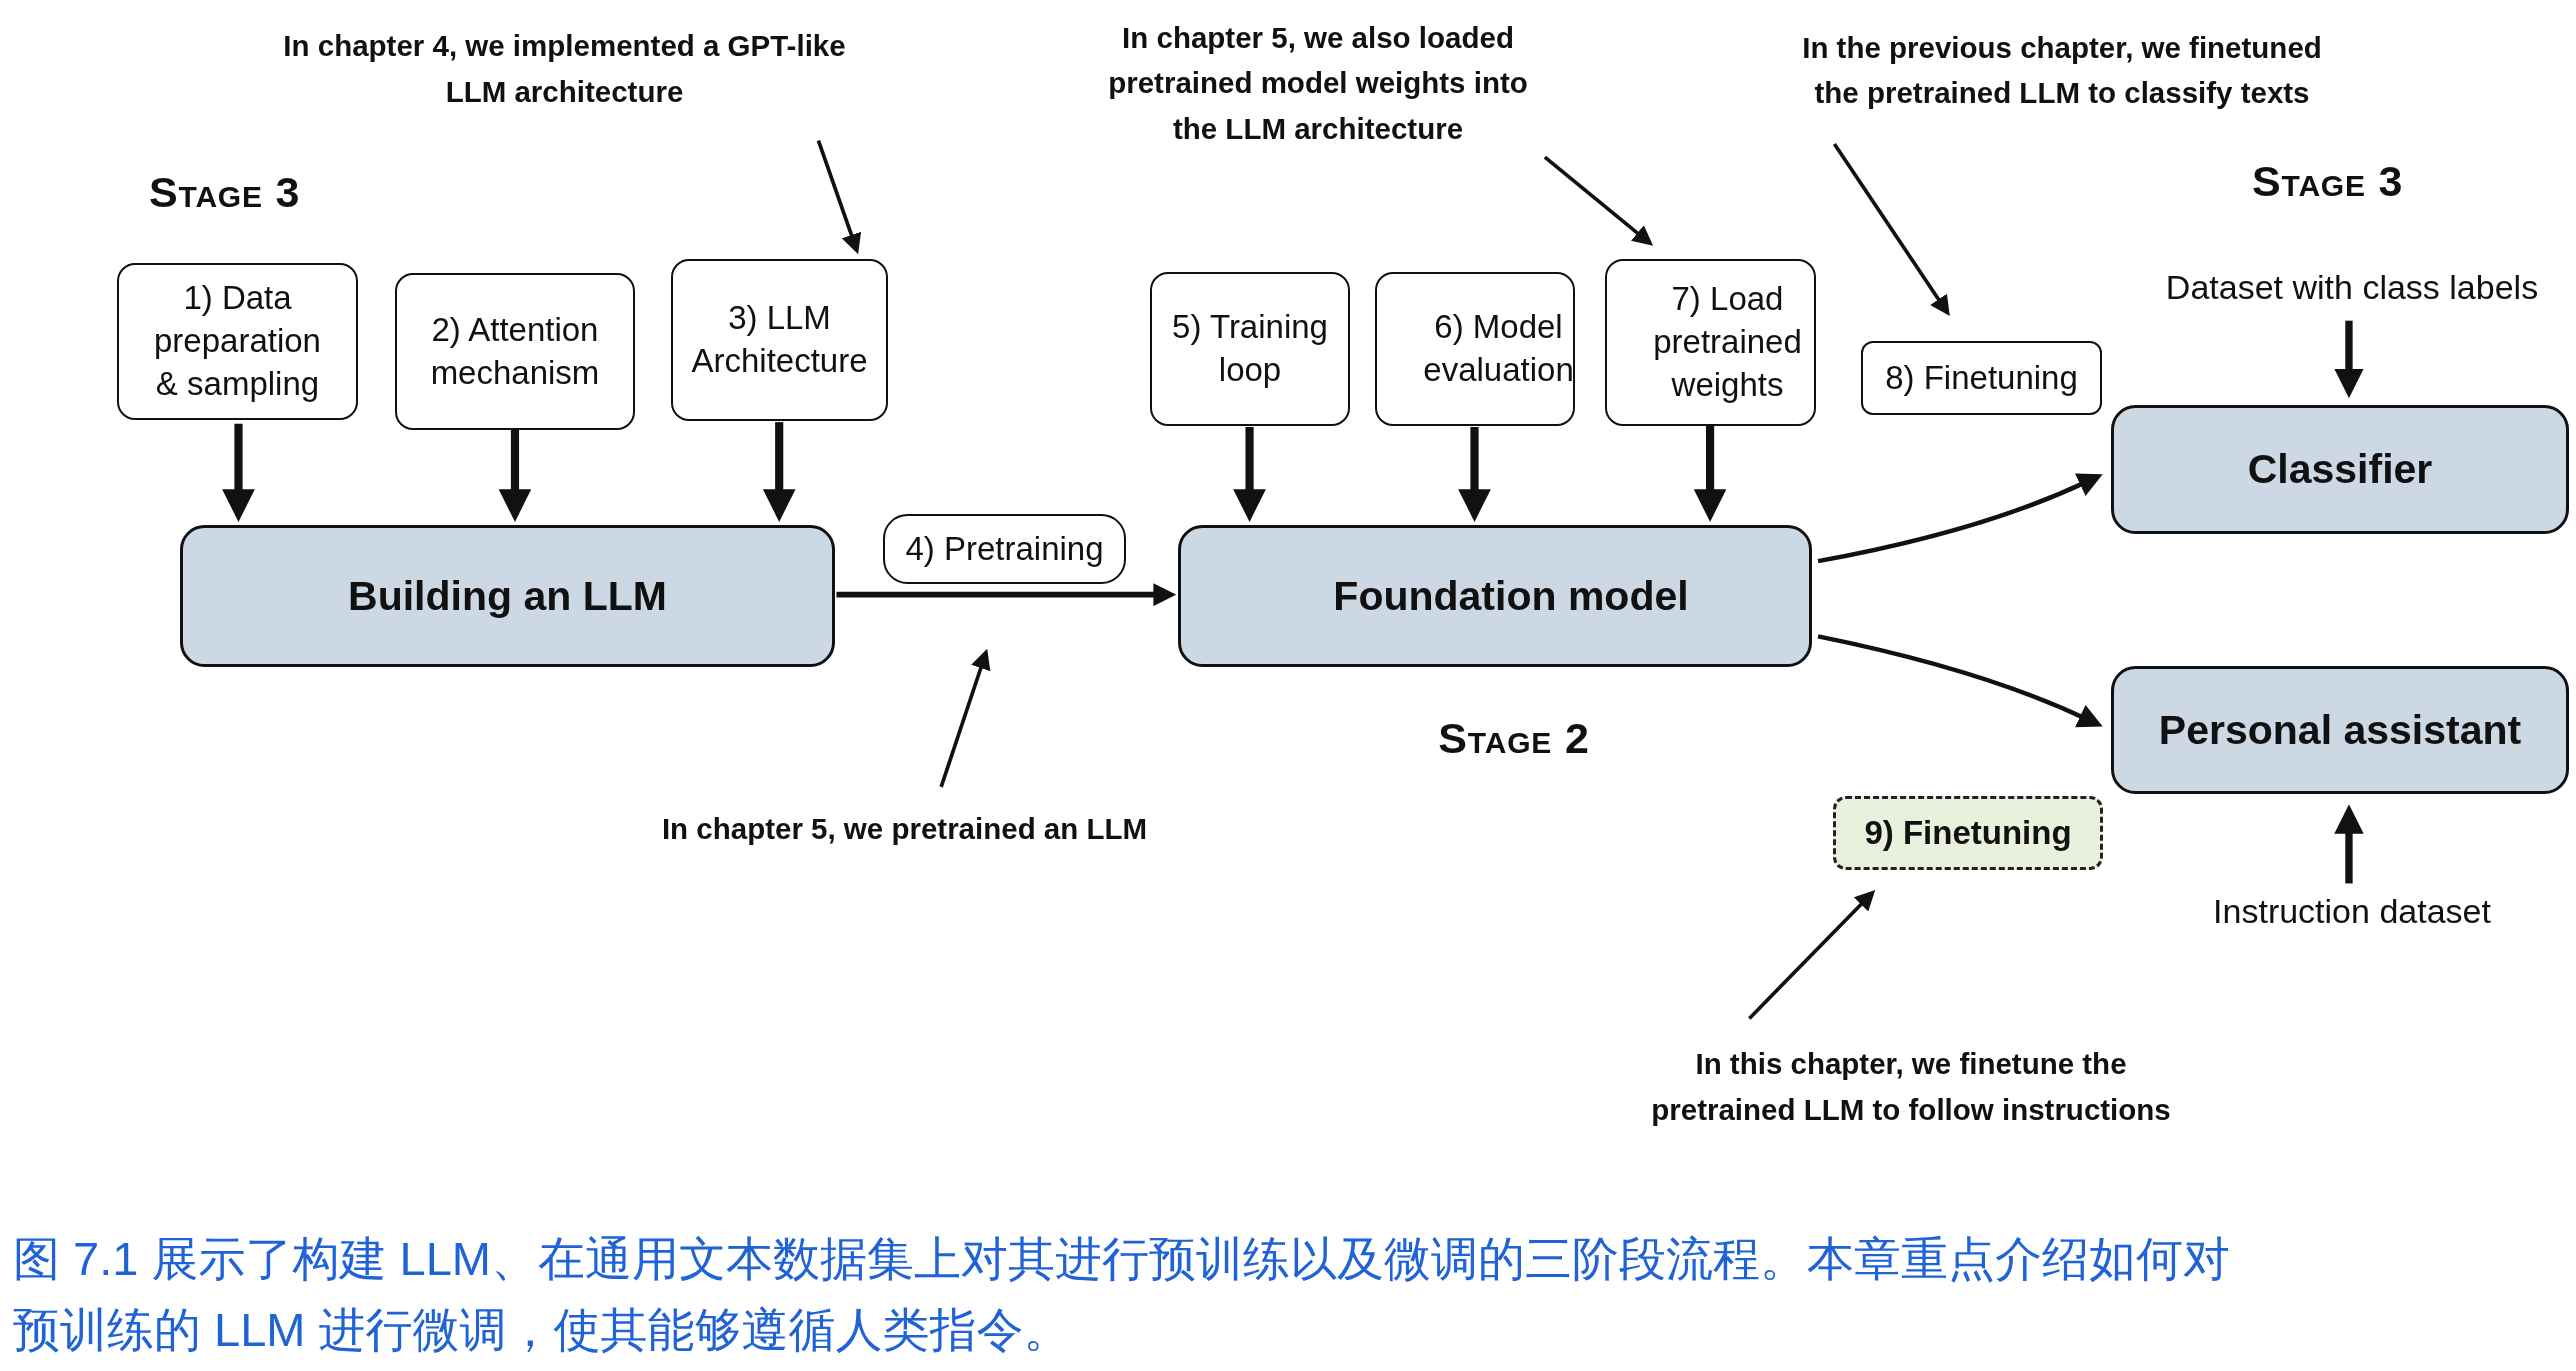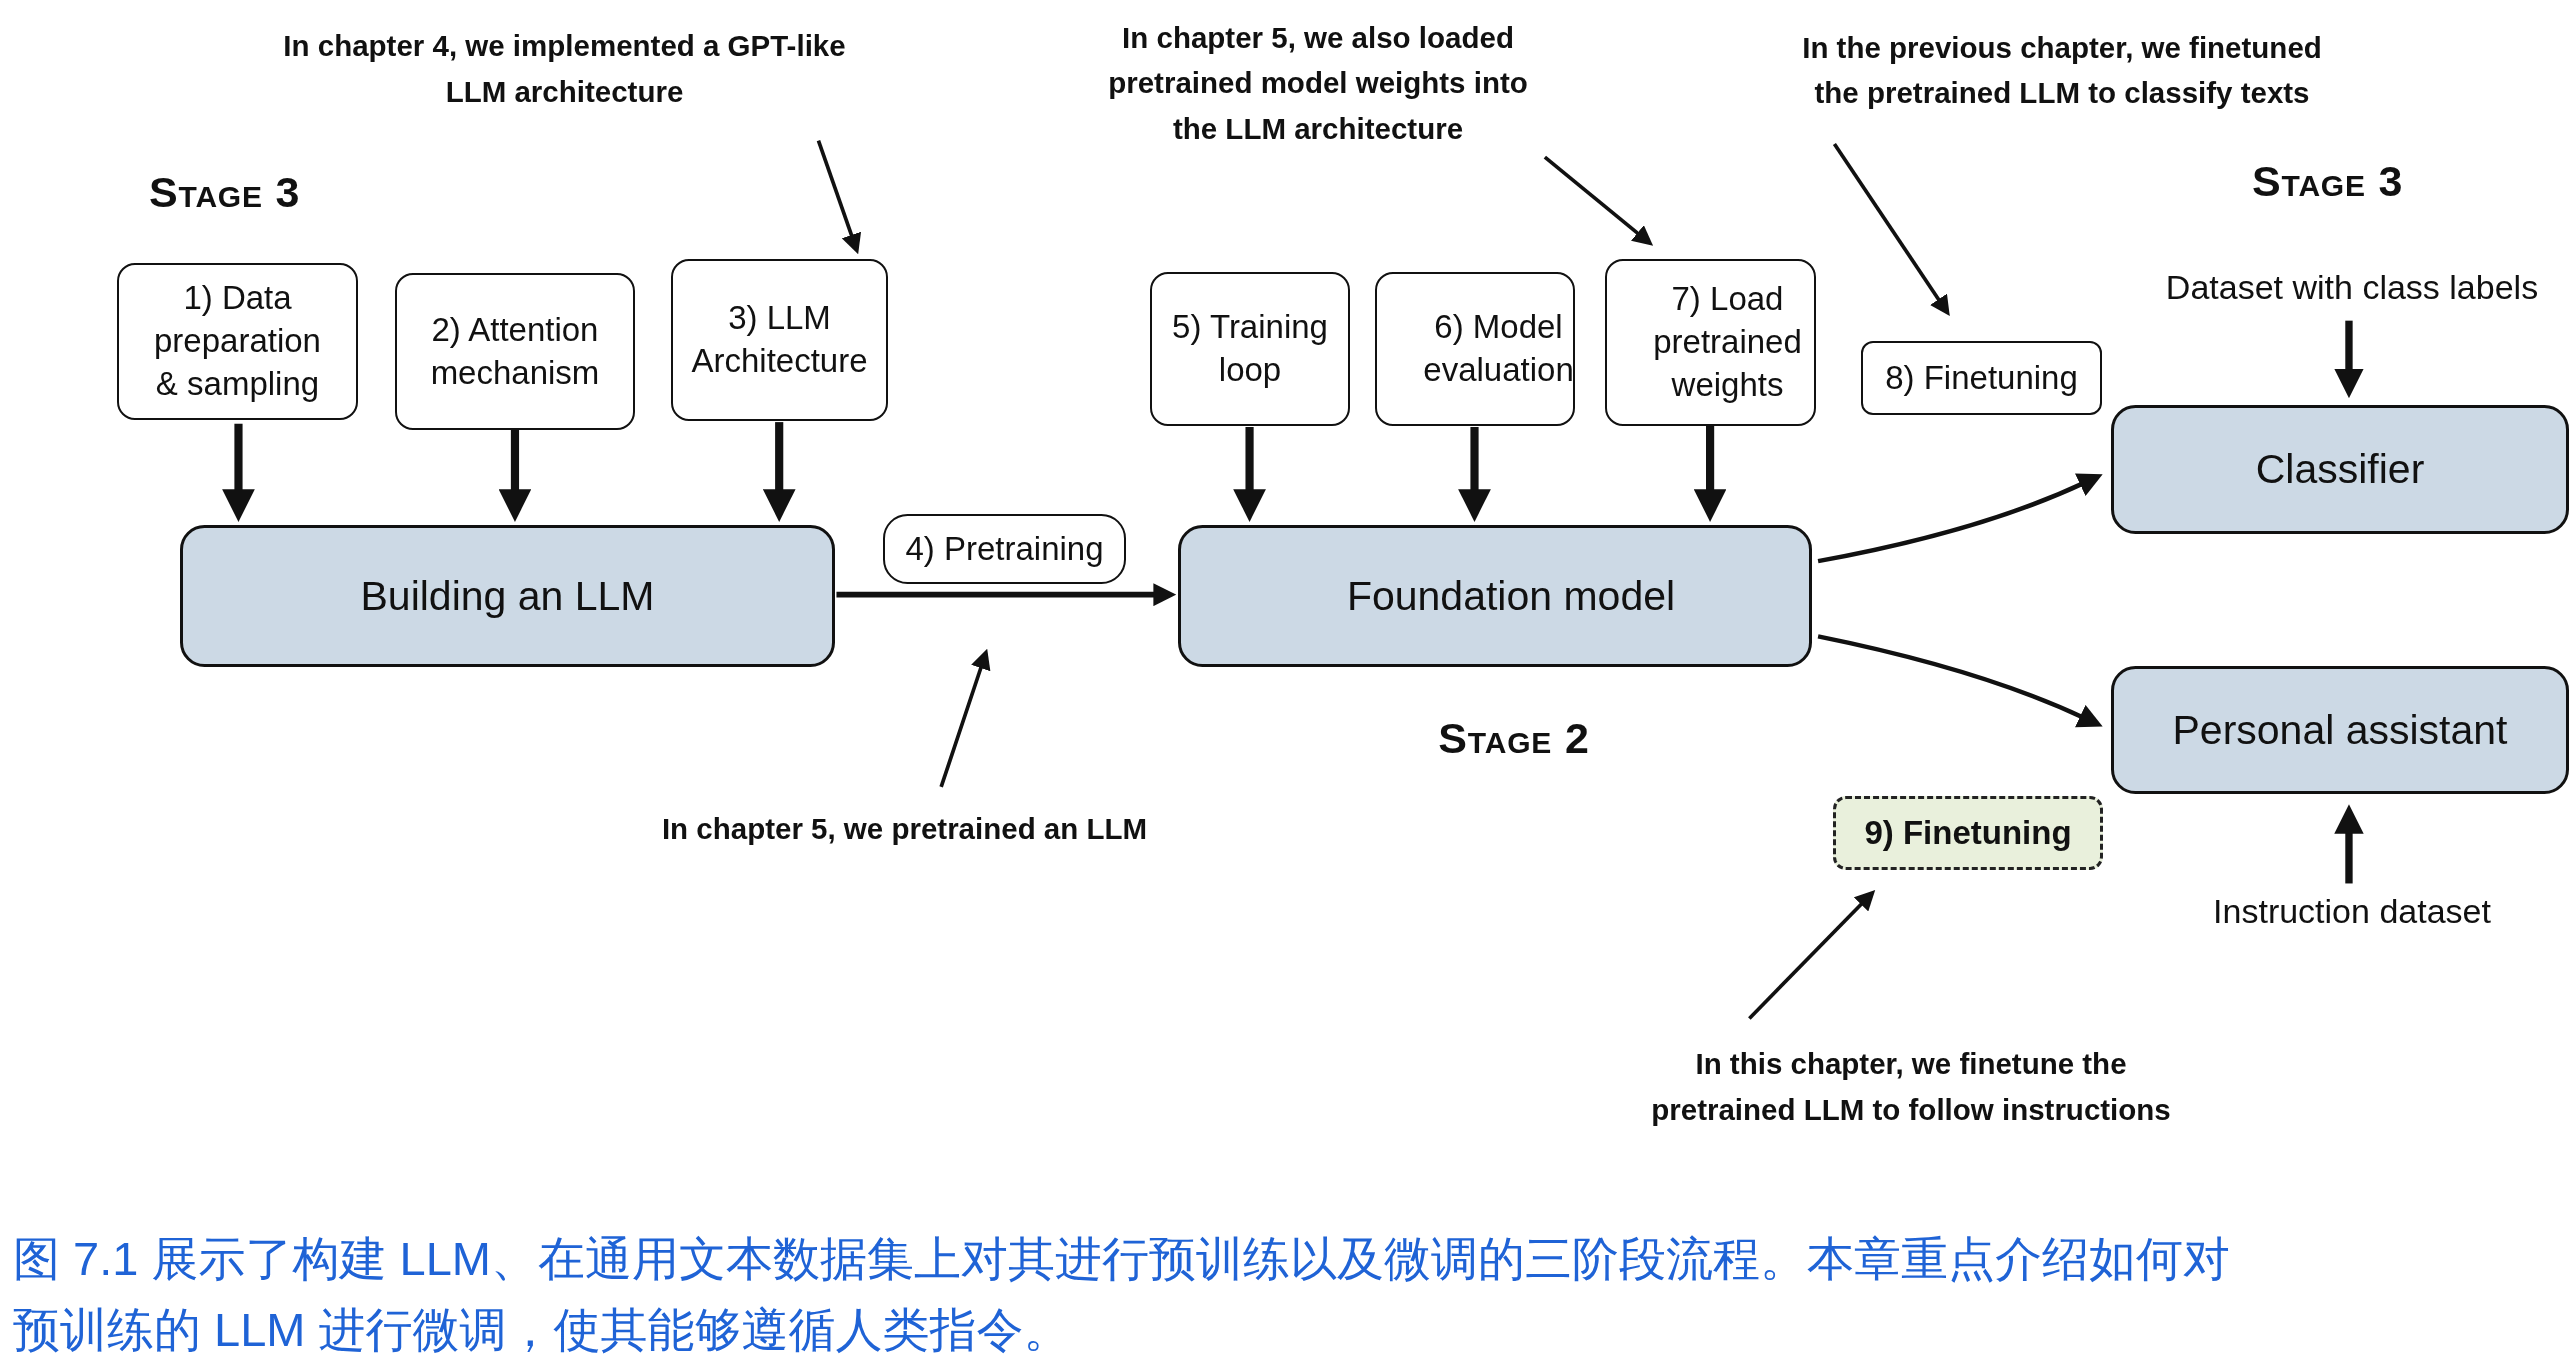--- a/index.html
+++ b/index.html
@@ -52,21 +52,21 @@
   .bar-box {
     position: absolute;
     background: #ccd9e5;
     border: 3.3px solid #111;
     border-radius: 24.5px;
     display: flex;
     align-items: center;
     justify-content: center;
     text-align: center;
     font-size: 41px;
-    font-weight: normal;
+    font-weight: bold;
     box-sizing: border-box;
   }
   .dashed-box {
     position: absolute;
     background: #e9f0dc;
     border: 3.3px dashed #222;
     border-radius: 13px;
     display: flex;
     align-items: center;
     justify-content: center;

